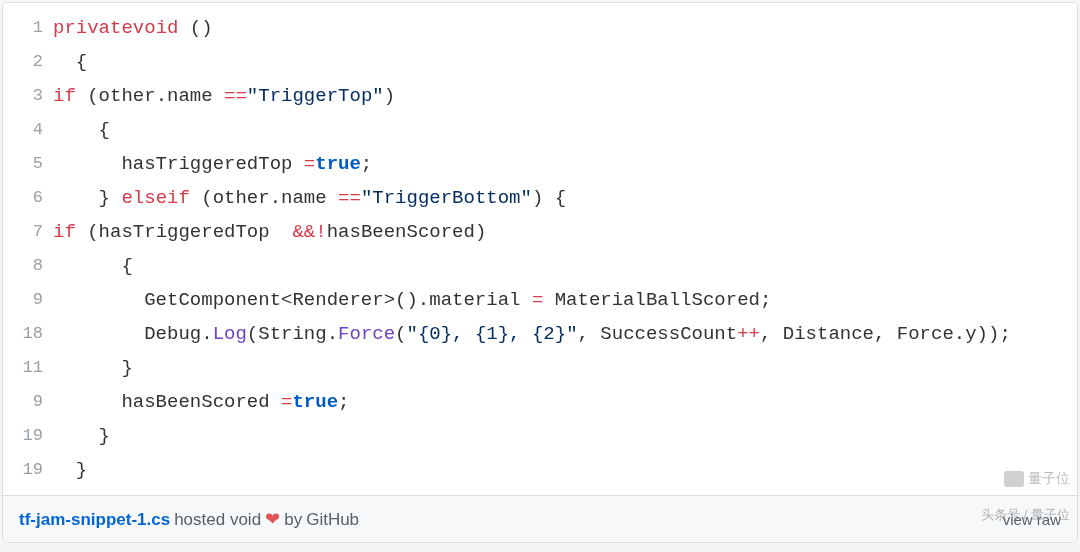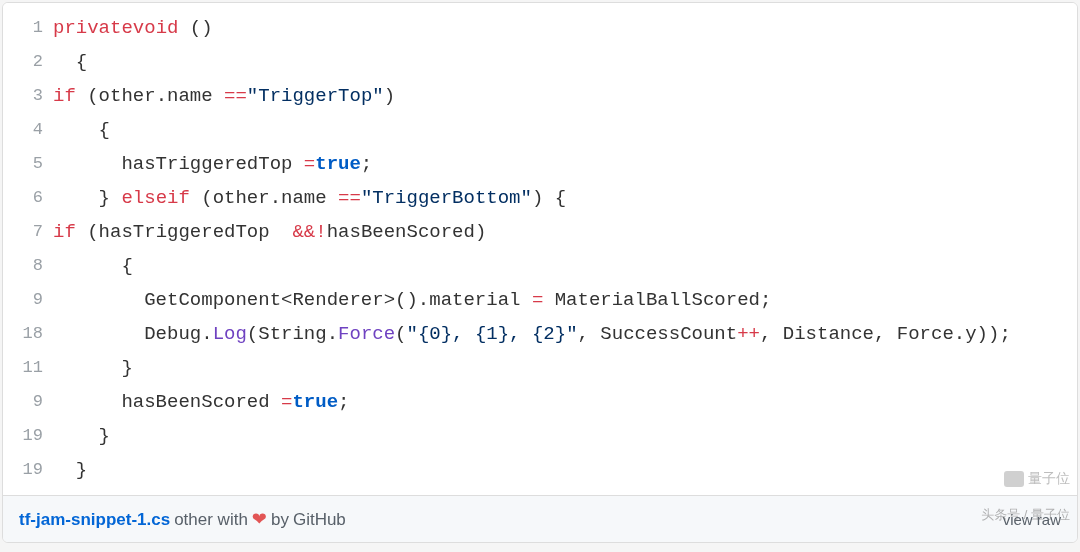--- a/index.html
+++ b/index.html
@@ -129,21 +129,21 @@
         <div class="code-line">        Debug.<span class="call">Log</span>(String.<span class="call">Force</span>(<span class="str">"{0}, {1}, {2}"</span>, SuccessCount<span class="op">++</span>, Distance, Force.y));</div>
         <div class="code-line">      }</div>
         <div class="code-line">      hasBeenScored <span class="op">=</span> <span class="bool">true</span>;</div>
         <div class="code-line">    }</div>
         <div class="code-line">  }</div>
       </div>
   </div>
   <div class="gist-footer">
     <div class="footer-left">
       <span class="filename">tf-jam-snippet-1.cs</span>
-      <span> other with </span>
+      <span> hosted void </span>
       <span class="heart">❤</span>
       <span> by </span>
       <span>GitHub</span>
     </div>
     <span class="view-raw">view raw</span>
   </div>
 </div>
 
 <div class="watermark-block">
   <div class="wm-top">

